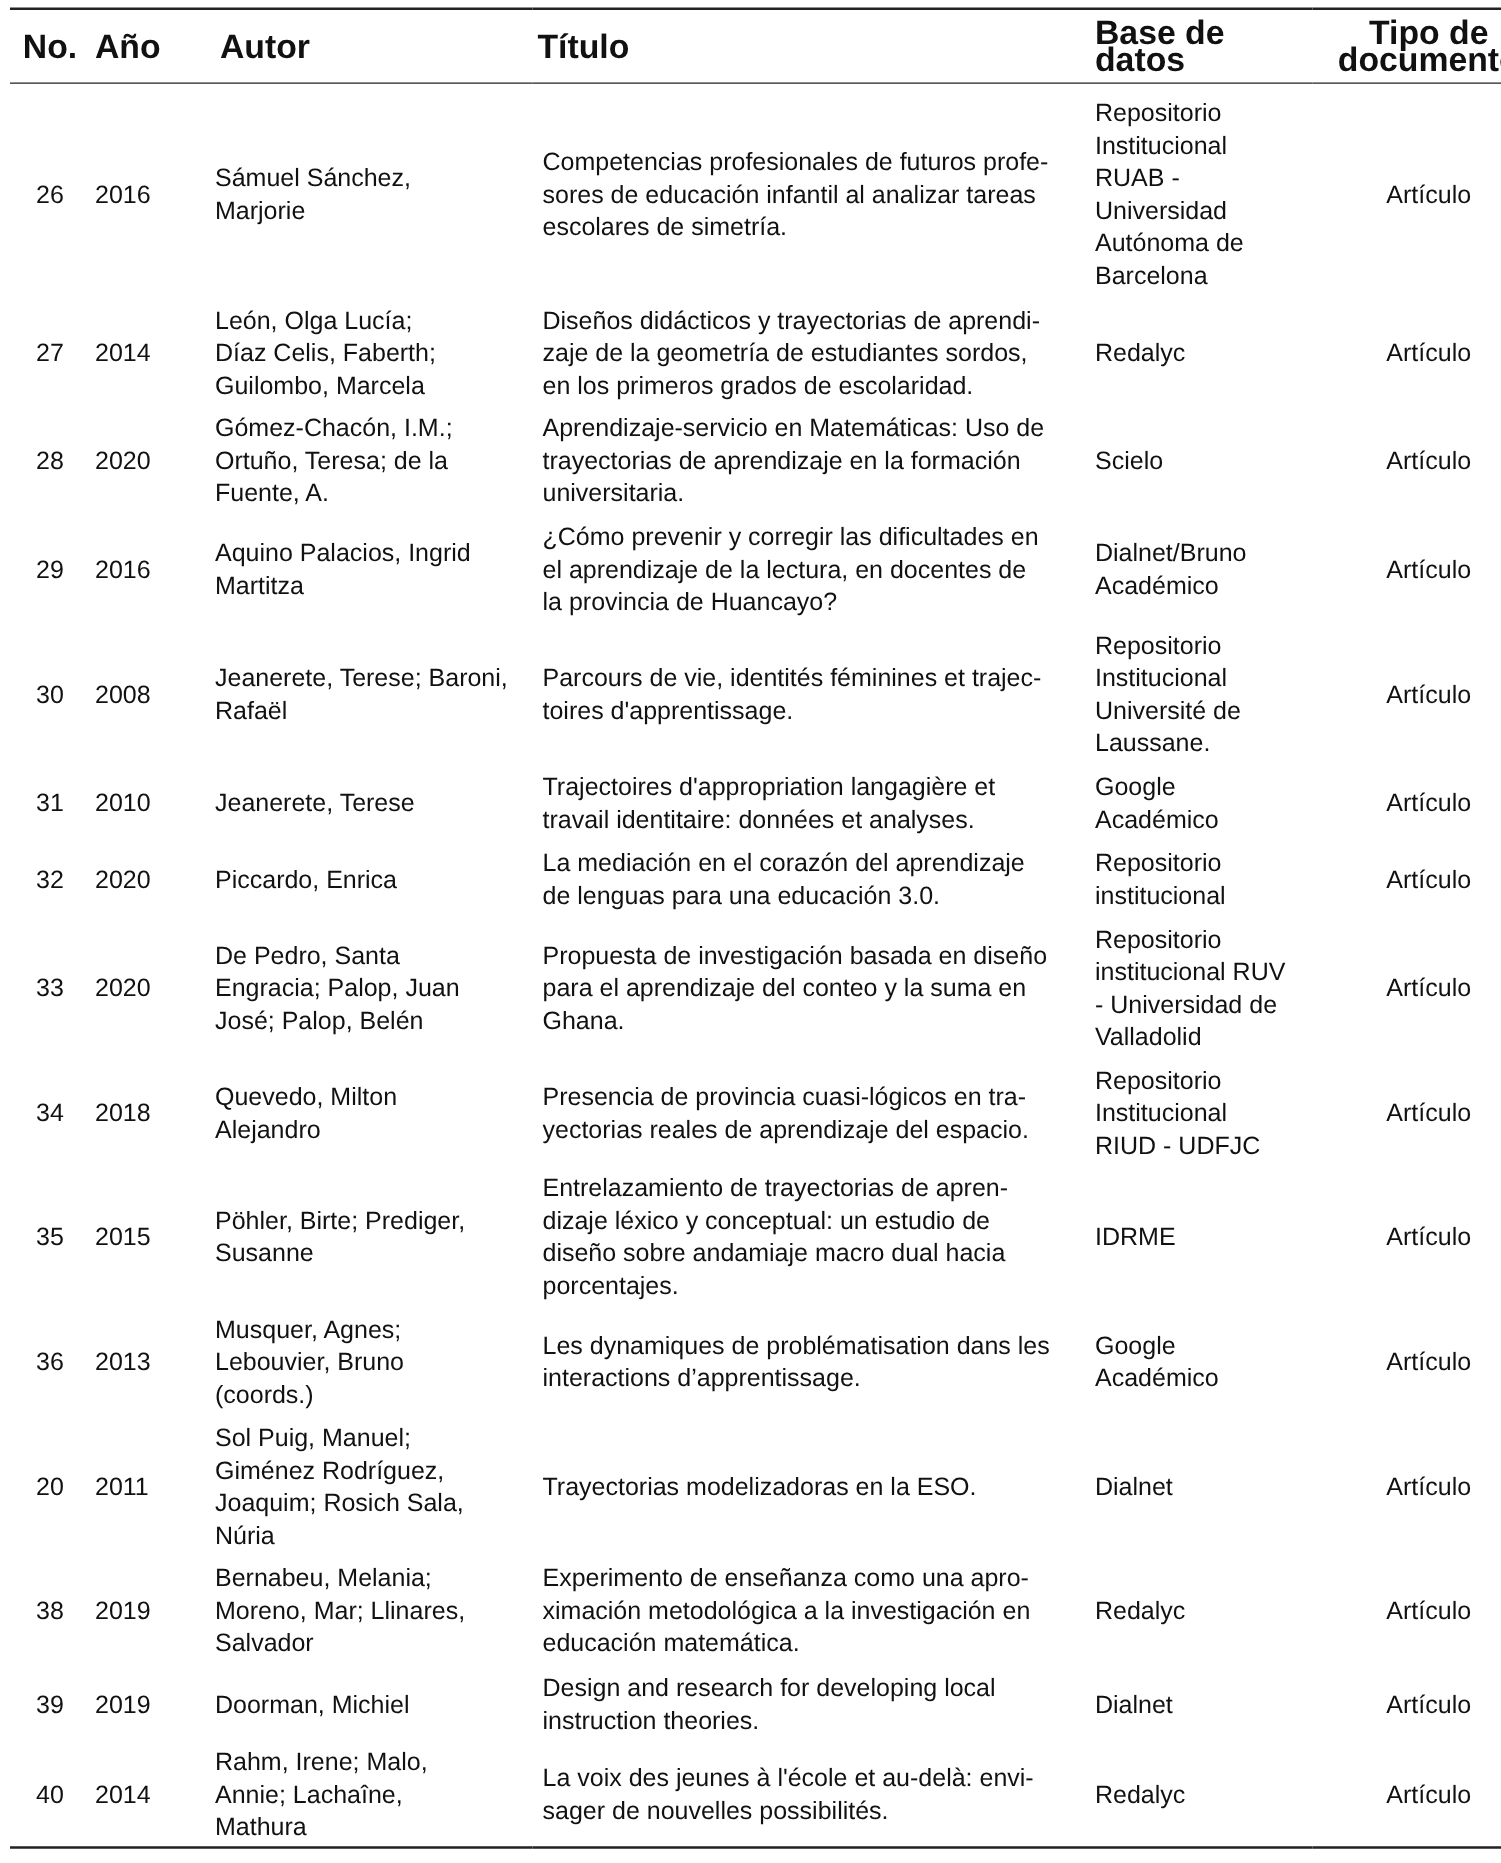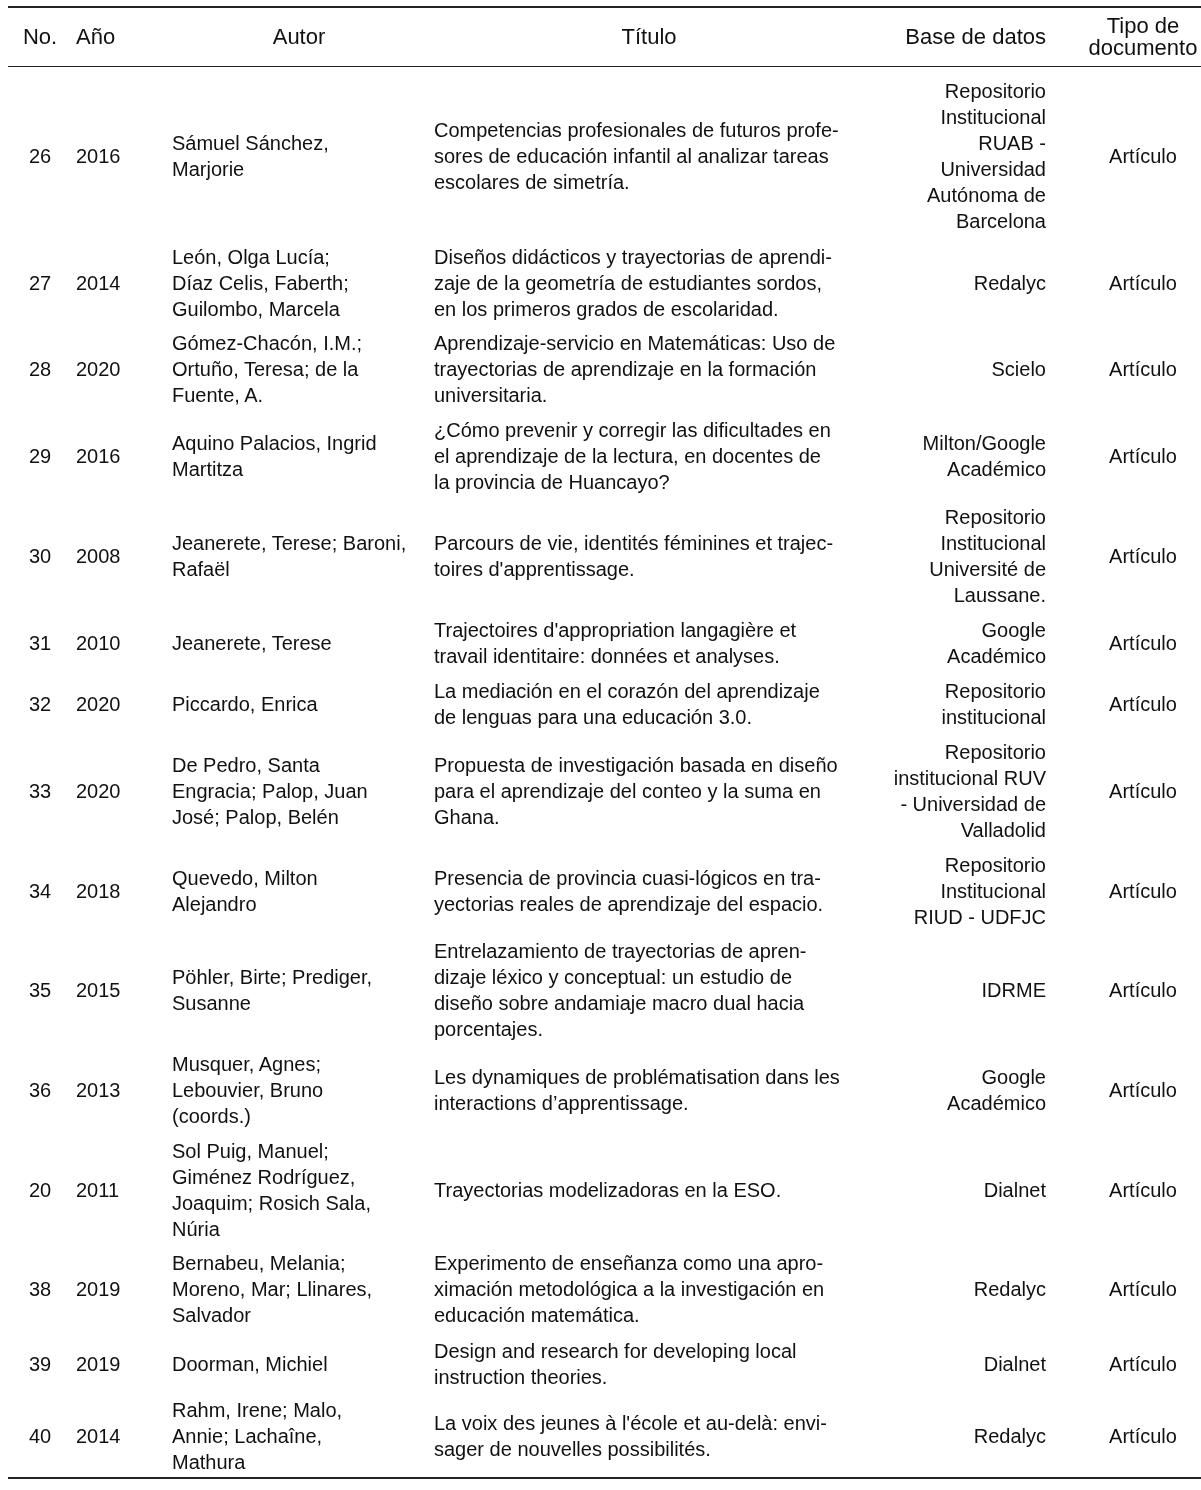--- a/index.html
+++ b/index.html
@@ -29,42 +29,42 @@
       line-height: 26px;
     }
     thead tr {
       border-top: 2px solid #222;
       border-bottom: 1.5px solid #222;
     }
     tbody {
       border-bottom: 2px solid #222;
     }
     th {
-      font-weight: normal;
-      font-size: 22px;
+      font-weight: bold;
+      font-size: 27px;
       line-height: 22px;
       height: 58px;
       vertical-align: middle;
       text-align: center;
       padding: 0 4px;
     }
     td {
       vertical-align: middle;
       padding: 0 4px;
     }
     tbody tr:first-child td {
       padding-top: 4px;
     }
     .c-no { width: 56px; text-align: center; }
     .c-year { width: 92px; text-align: left; }
     .c-author { width: 246px; text-align: left; }
     .c-title { width: 438px; text-align: left; }
-    .c-db { width: 170px; text-align: right; }
+    .c-db { width: 170px; text-align: left; }
     .c-type { width: 178px; text-align: center; }
-    th.c-author, th.c-title { text-align: center; }
+    th.c-author, th.c-title { }
     td.c-author { padding-left: 0; }
     td.c-title { padding-left: 8px; margin-top: 36px; }
     .line { display: block; white-space: nowrap; }
     tr.r26 td { height: 170px; }
     tr.r27 td { height: 84px; }
     tr.r28 td { height: 88px; }
     tr.r29 td { height: 86px; }
     tr.r30 td { height: 114px; }
     tr.r31 td { height: 60px; }
     tr.r32 td { height: 62px; }
@@ -160,21 +160,21 @@
           <td class="c-author">
             <span class="line">Aquino Palacios, Ingrid</span>
             <span class="line">Martitza</span>
           </td>
           <td class="c-title">
             <span class="line">¿Cómo prevenir y corregir las dificultades en</span>
             <span class="line">el aprendizaje de la lectura, en docentes de</span>
             <span class="line">la provincia de Huancayo?</span>
           </td>
           <td class="c-db">
-            <span class="line">Milton/Google</span>
+            <span class="line">Dialnet/Bruno</span>
             <span class="line">Académico</span>
           </td>
           <td class="c-type">Artículo</td>
         </tr>
         <tr class="r30">
           <td class="c-no">30</td>
           <td class="c-year">2008</td>
           <td class="c-author">
             <span class="line">Jeanerete, Terese; Baroni,</span>
             <span class="line">Rafaël</span>

